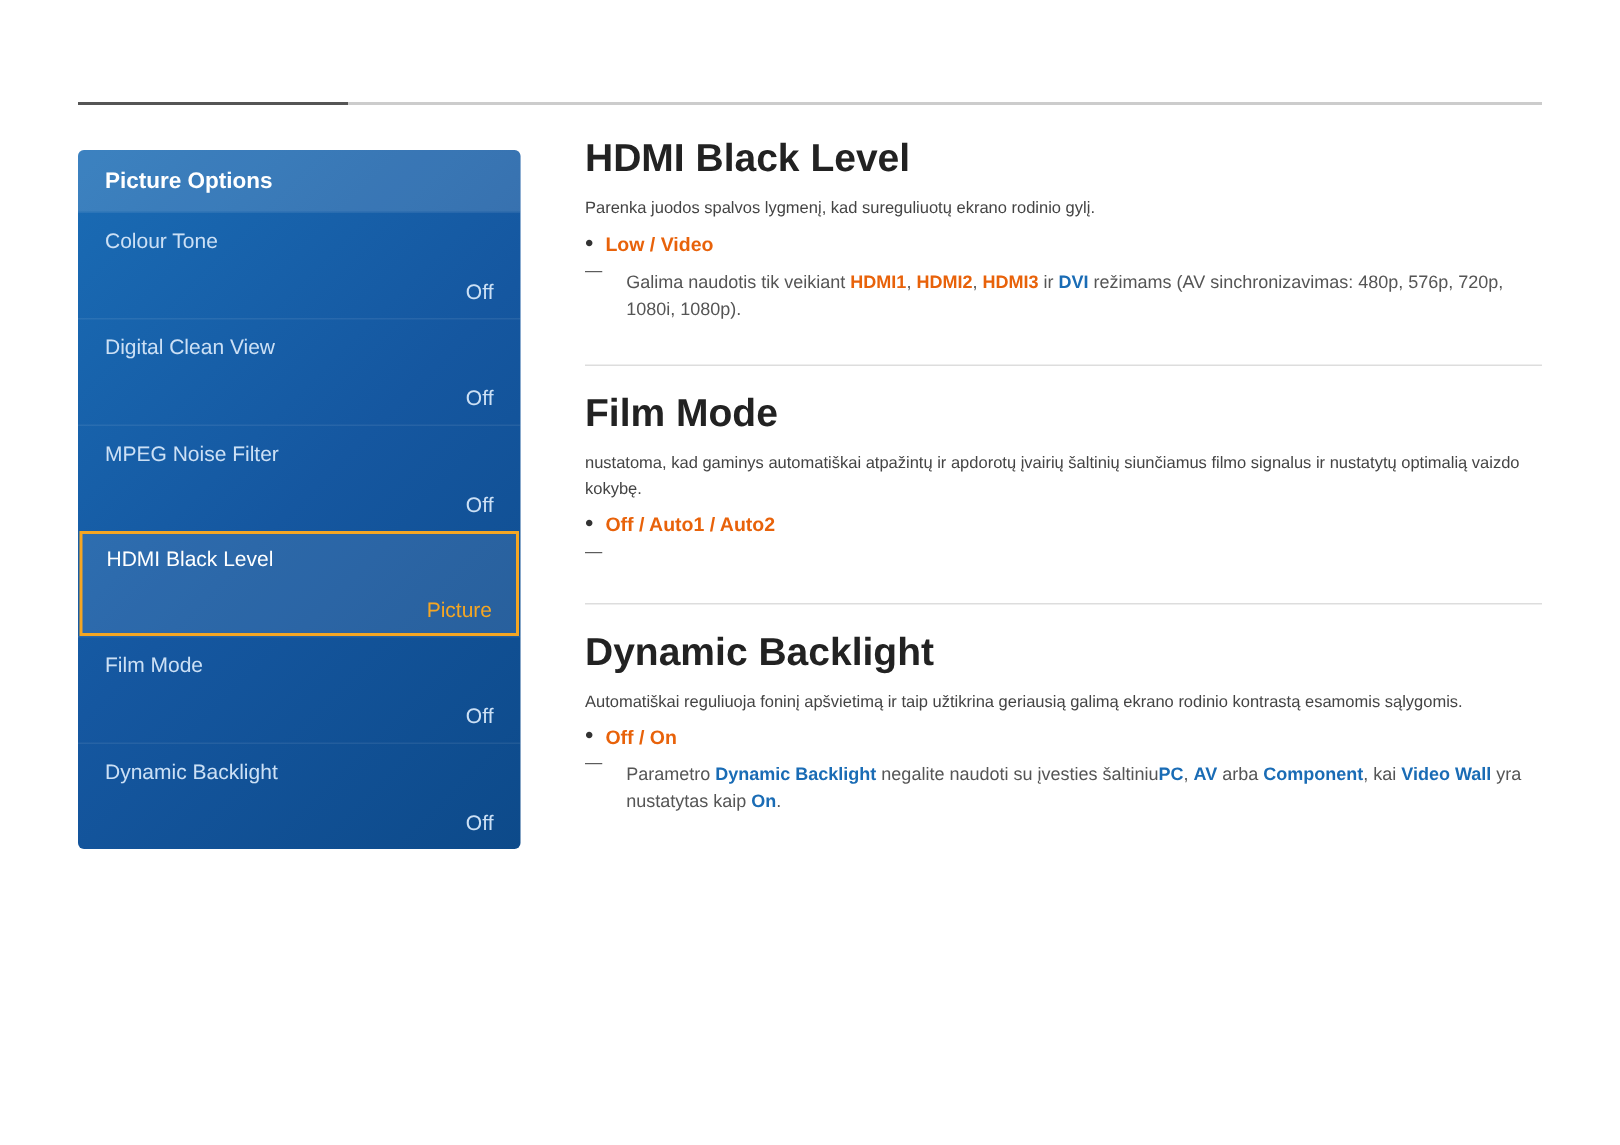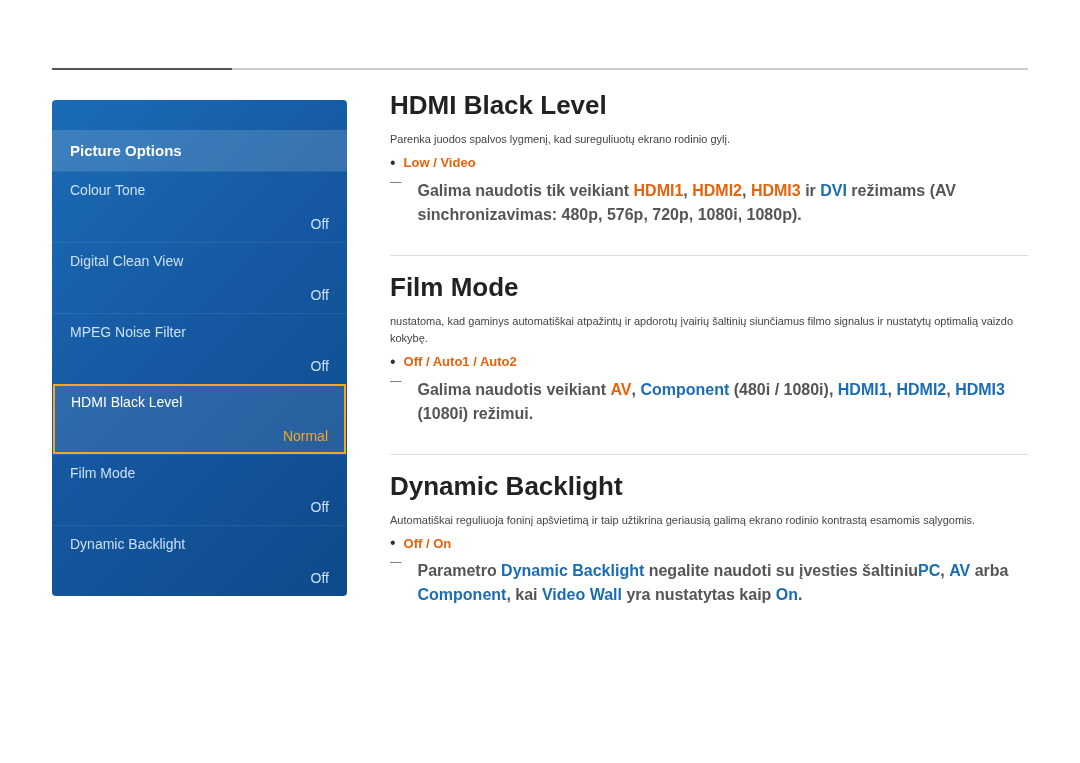--- a/index.html
+++ b/index.html
@@ -37,21 +37,20 @@
       padding: 0;
       overflow: hidden;
     }
 
     .picture-options-title {
       background: rgba(255,255,255,0.15);
       color: #fff;
       font-size: 15px;
       font-weight: bold;
       padding: 12px 18px;
-      margin-top: 30px;
     }
 
     .menu-item {
       display: flex;
       justify-content: space-between;
       padding: 10px 18px;
       color: #cce0f5;
       font-size: 14px;
       border-top: 1px solid rgba(255,255,255,0.08);
     }
@@ -129,27 +128,26 @@
       line-height: 1;
       margin-right: 2px;
     }
 
     .highlight-orange {
       color: #e8620a;
       font-weight: bold;
     }
 
     .note-line {
-      font-size: 16px;
+      font-size: 12px;
       color: #555;
       margin-top: 4px;
       padding-left: 8px;
       border-left: none;
       line-height: 1.5;
-      font-weight: bold;
     }
 
     .em-dash {
       font-size: 11.5px;
       color: #555;
       margin-right: 4px;
     }
 
     .note-block {
       display: flex;
@@ -181,21 +179,21 @@
         <div class="menu-item">
           <span class="item-label">Digital Clean View</span>
           <span class="item-value">Off</span>
         </div>
         <div class="menu-item">
           <span class="item-label">MPEG Noise Filter</span>
           <span class="item-value">Off</span>
         </div>
         <div class="menu-item active">
           <span class="item-label">HDMI Black Level</span>
-          <span class="item-value">Normal</span>
+          <span class="item-value">Picture</span>
         </div>
         <div class="menu-item">
           <span class="item-label">Film Mode</span>
           <span class="item-value">Off</span>
         </div>
         <div class="menu-item">
           <span class="item-label">Dynamic Backlight</span>
           <span class="item-value">Off</span>
         </div>
       </div>
@@ -224,21 +222,20 @@
         <h2 class="section-title">Film Mode</h2>
         <p class="section-body" style="margin-top: 4px;">nustatoma, kad gaminys automatiškai atpažintų ir apdorotų įvairių šaltinių siunčiamus filmo signalus ir nustatytų optimalią vaizdo kokybę.</p>
         <div class="bullet-list">
           <div class="bullet-item">
             <span class="bullet-dot">•</span>
             <span class="highlight-orange">Off / Auto1 / Auto2</span>
           </div>
         </div>
         <div class="note-block">
           <span class="em-dash">—</span>
-          <span class="note-line">Galima naudotis veikiant <strong style="color: rgb(232, 98, 10);">AV</strong>, <strong style="color: rgb(26, 108, 181);">Component</strong> (480i / 1080i), <strong style="color: rgb(26, 108, 181);">HDMI1</strong>, <strong style="color: rgb(26, 108, 181);">HDMI2</strong>, <strong style="color: rgb(26, 108, 181);">HDMI3</strong> (1080i) režimui.</span>
         </div>
       </div>
       <hr class="divider-line">
       <div class="section">
         <h2 class="section-title">Dynamic Backlight</h2>
         <p class="section-body">Automatiškai reguliuoja foninį apšvietimą ir taip užtikrina geriausią galimą ekrano rodinio kontrastą esamomis sąlygomis.</p>
         <div class="bullet-list">
           <div class="bullet-item">
             <span class="bullet-dot">•</span>
             <span class="highlight-orange">Off / On</span>

